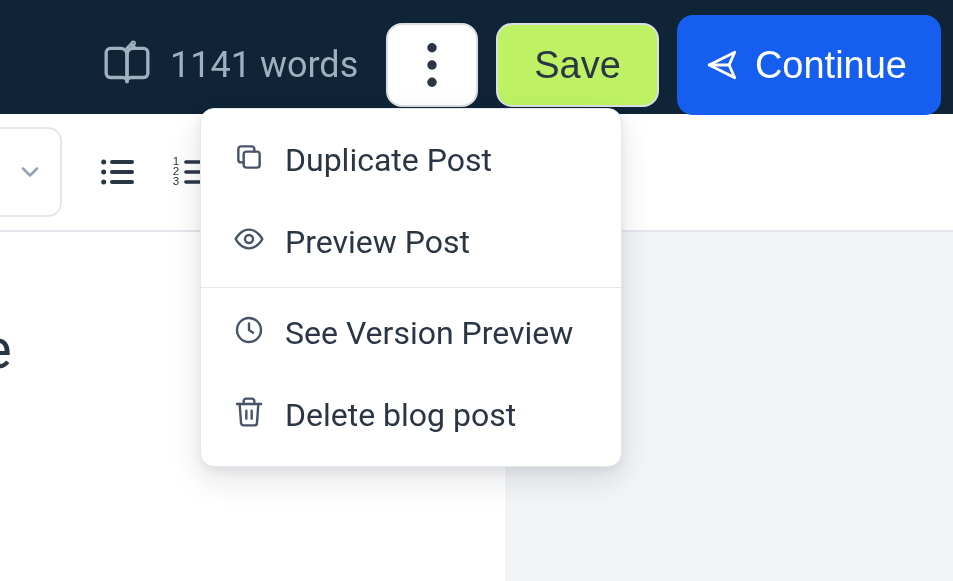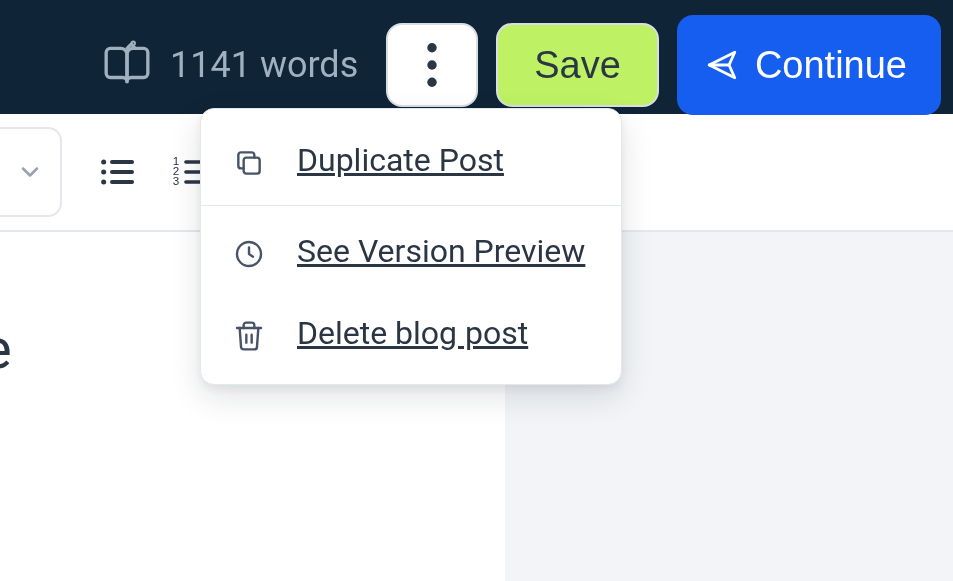--- a/index.html
+++ b/index.html
@@ -132,27 +132,26 @@
       width: 422px;
       background: #fff;
       border: 1px solid #e4e7ec;
       border-radius: 14px;
       box-shadow: 0 12px 32px rgba(16,24,40,0.12), 0 4px 8px rgba(16,24,40,0.06);
       padding: 10px 0;
       z-index: 50;
     }
     .menu-item {
       display: flex;
-      align-items: flex-end;
-      gap: 32px;
+      align-items: flex-start;
+      gap: 20px;
       padding: 22px 32px;
       cursor: pointer;
       font-size: 32px;
       color: #2b3645;
-      text-decoration: underline;
     }
     .menu-item svg { display: block; flex-shrink: 0; }
     .menu-sep {
       height: 1px;
       background: #e4e7ec;
       margin: 4px 0;
     }
   </style>
 </head>
 <body>
@@ -241,20 +240,29 @@
 <div class="menu">
   <div class="menu-item">
     <span>
       <svg width="32" height="32" viewBox="0 0 24 24" fill="none" stroke="#475467" stroke-width="1.8" stroke-linecap="round" stroke-linejoin="round">
         <rect x="8" y="8" width="12" height="12" rx="2"></rect>
         <path d="M16 8V6a2 2 0 0 0-2-2H6a2 2 0 0 0-2 2v8a2 2 0 0 0 2 2h2"></path>
       </svg>
     </span>
     <span>Duplicate Post</span>
   </div>
+  <div class="menu-item">
+    <span>
+      <svg width="32" height="32" viewBox="0 0 24 24" fill="none" stroke="#475467" stroke-width="1.8" stroke-linecap="round" stroke-linejoin="round">
+        <path d="M2 12s3.5-7 10-7 10 7 10 7-3.5 7-10 7S2 12 2 12z"></path>
+        <circle cx="12" cy="12" r="3"></circle>
+      </svg>
+    </span>
+    <span>Preview Post</span>
+  </div>
   <div class="menu-sep"></div>
   <div class="menu-item">
     <span>
       <svg width="32" height="32" viewBox="0 0 24 24" fill="none" stroke="#475467" stroke-width="1.8" stroke-linecap="round" stroke-linejoin="round">
         <circle cx="12" cy="12" r="9"></circle>
         <polyline points="12 7 12 12 15 14"></polyline>
       </svg>
     </span>
     <span>See Version Preview</span>
   </div>

